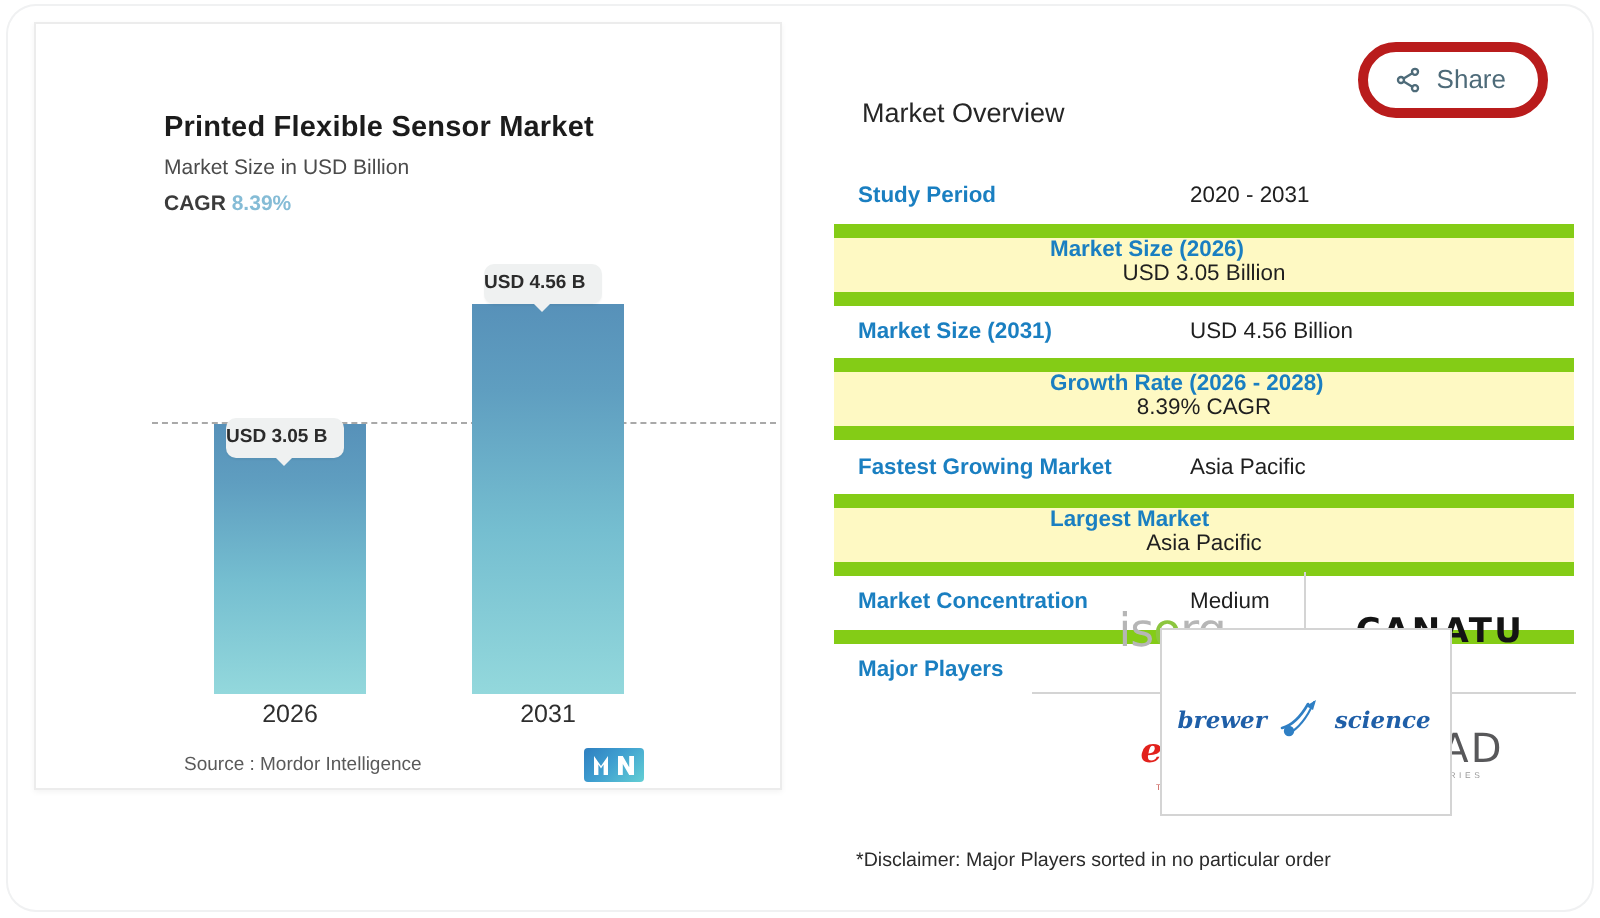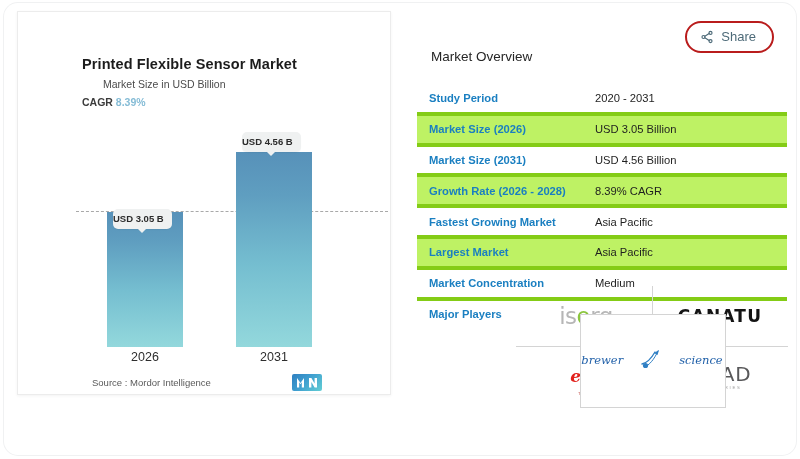--- a/index.html
+++ b/index.html
@@ -44,21 +44,20 @@
     color: #1c1c1c;
     letter-spacing: 0.1px;
     white-space: nowrap;
   }
   .chart-subtitle {
     position: absolute;
     left: 64px; top: 66px;
     font-size: 10.5px;
     color: #4b4b4b;
     white-space: nowrap;
-    margin-left: 21px;
   }
   .chart-cagr {
     position: absolute;
     left: 64px; top: 84px;
     font-size: 10.5px;
     color: #3b3b3b;
     white-space: nowrap;
     font-weight: bold;
   }
   .chart-cagr .cagr-value {
@@ -140,21 +139,21 @@
   .mordor-logo svg { display: block; }
 
   
   .share-btn {
     position: absolute;
     right: 22px; top: 18px;
     display: flex;
     align-items: center;
     gap: 7px;
     padding: 6px 16px 7px 13px;
-    border: 2px solid #b91c1c;
+    border: 5px solid #b91c1c;
     border-radius: 20px;
     background: #ffffff;
     color: #4e6b79;
     font-size: 13px;
     cursor: pointer;
   }
   .share-btn svg { display: block; }
 
   
   .overview-title {
@@ -167,25 +166,25 @@
 
   .table {
     position: absolute;
     left: 413px;
     top: 82px;
     width: 370px;
   }
   .table-row {
     position: relative;
     height: 26.8px;
-    border-bottom: 4px solid #84cc16;
+    border-bottom: 7px solid #84cc16;
     display: flex;
     align-items: center;
   }
-  .table-row.striped { background: #bef264; }
+  .table-row.striped { background: #fef9c3; flex-direction: column; }
   .table-row.last { border-bottom: none; }
   .cell-label {
     width: 178px;
     padding-left: 12px;
     box-sizing: border-box;
     font-size: 11.2px;
     font-weight: bold;
     color: #1a7fc1;
     white-space: nowrap;
   }
@@ -297,23 +296,23 @@
     left: 64px; top: 28px;
     width: 144px; height: 92px;
     display: flex;
     align-items: center;
     justify-content: center;
     z-index: 3;
   }
   .brewer-inner {
     display: flex;
     align-items: center;
-    gap: 15px;
+    gap: 4px;
     font-style: italic;
-    font-weight: normal;
+    font-weight: bold;
     font-size: 11.5px;
     color: #1f5fa8;
     font-family: "DejaVu Serif", serif;
   }
   .brewer-swoosh { display: block; }
 
   .disclaimer {
     position: absolute;
     left: 424px; top: 422px;
     font-size: 9.8px;
@@ -444,14 +443,15 @@
             <path d="M7 19 C11 17, 16 12, 20 3" stroke="#2f7fc4" stroke-width="1" fill="none" stroke-linecap="round"></path>
             <circle cx="7.5" cy="17.5" r="2.6" fill="#2f7fc4"></circle>
             <path d="M16 5 L21 2 L19.5 7 Z" fill="#2f7fc4"></path>
           </svg>
         </span>
         <span>science</span>
       </div>
     </div>
   </div>
 
+  <div class="disclaimer">*Disclaimer: Major Players sorted in no particular order</div>
 
 </div>
 
 </body></html>

